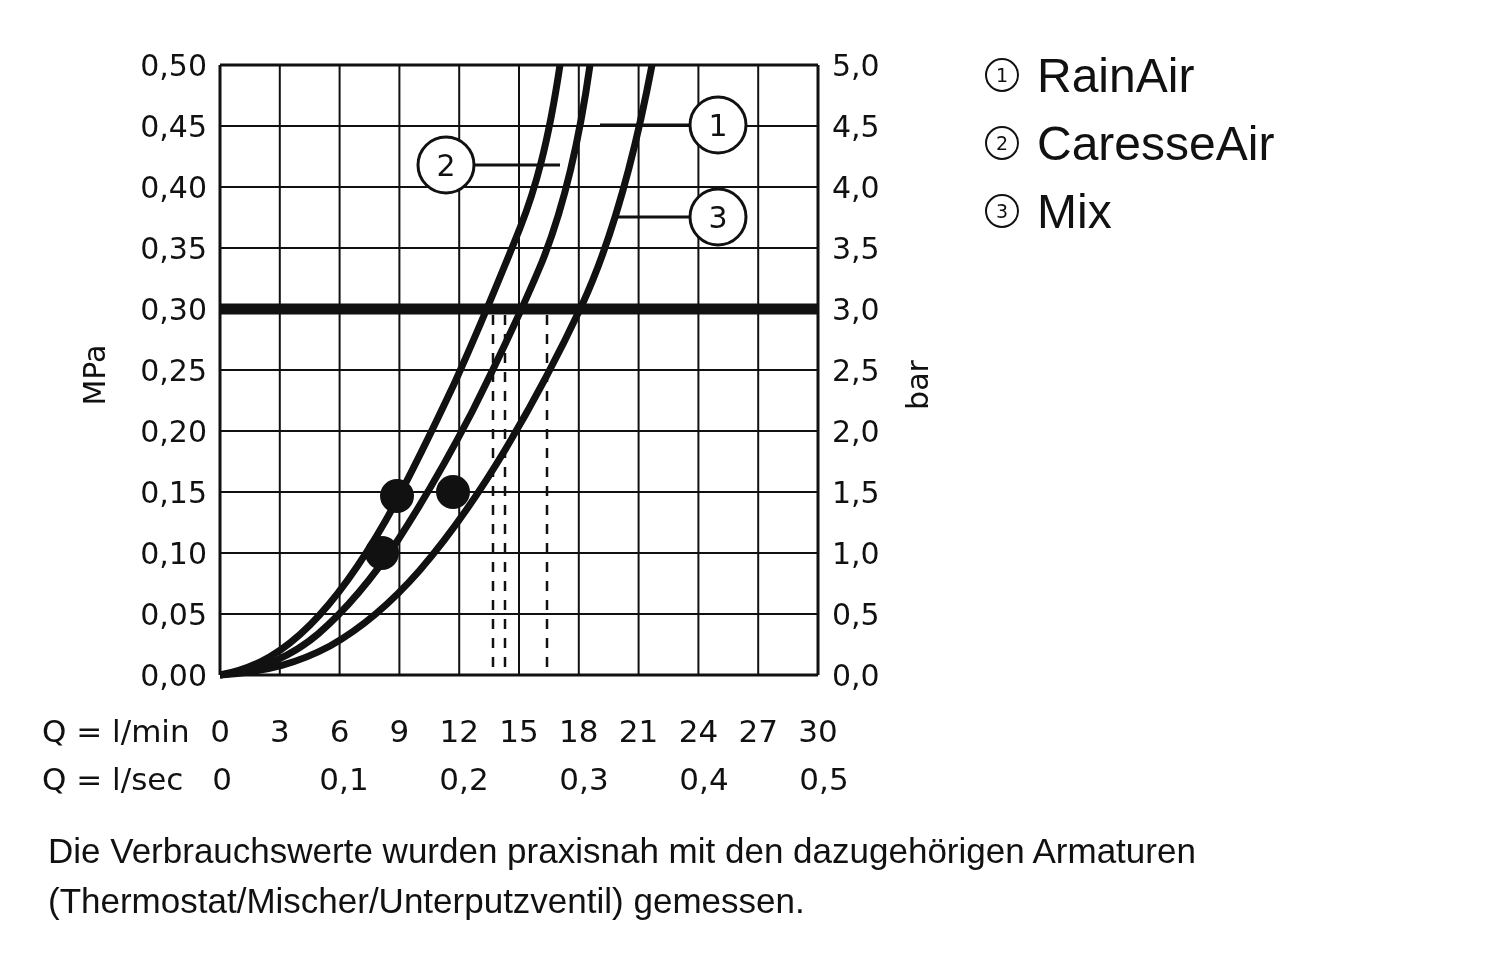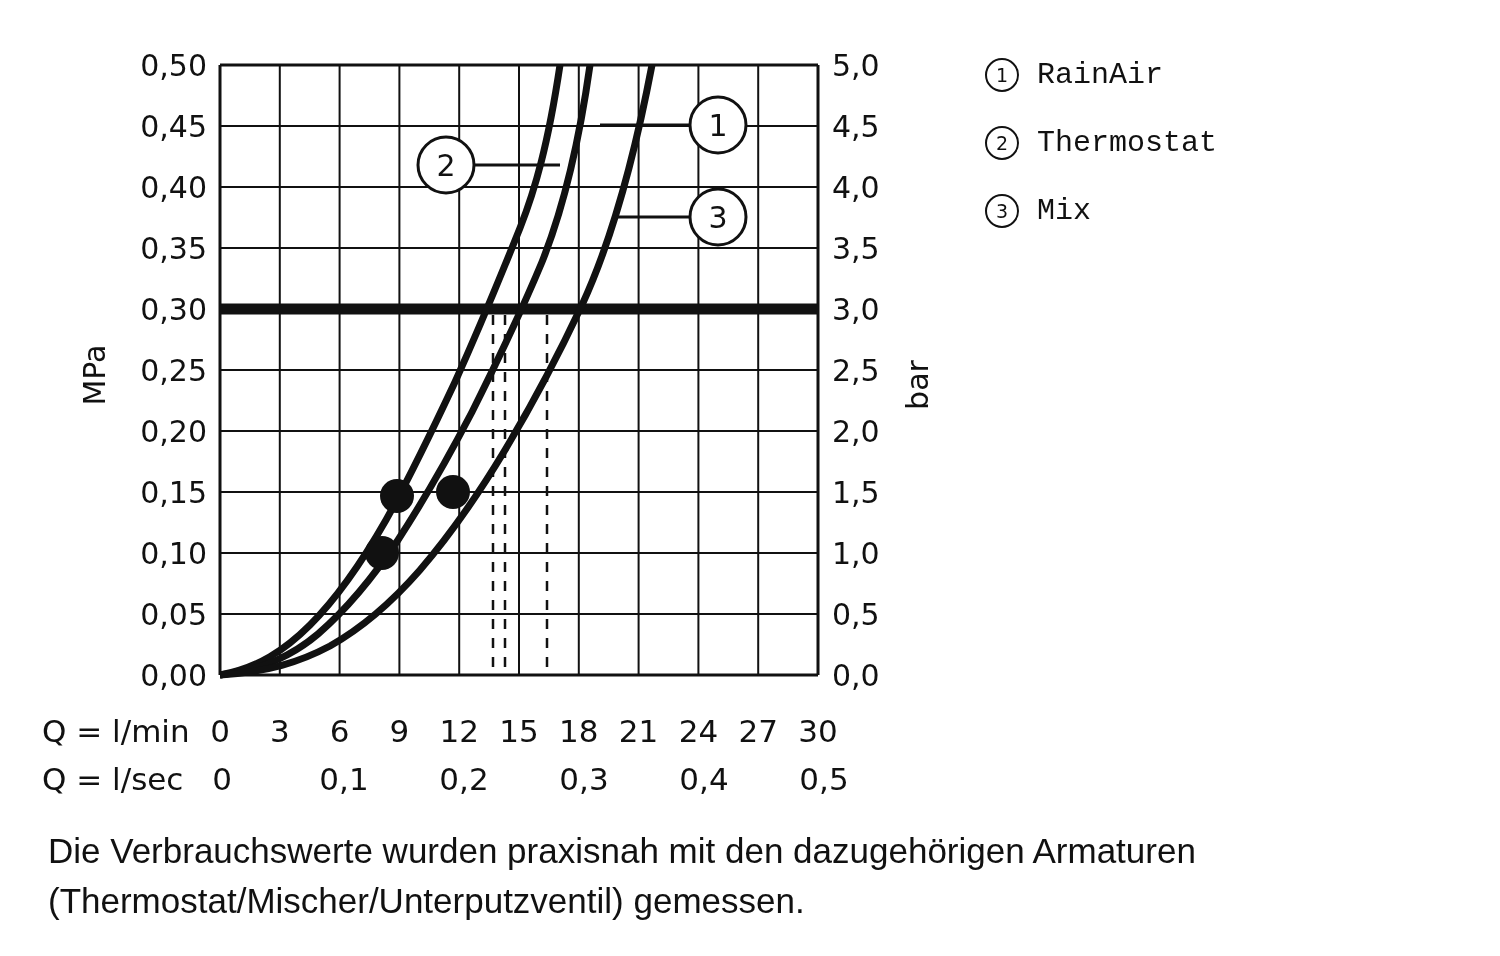--- a/index.html
+++ b/index.html
@@ -73,22 +73,22 @@
     display: flex;
     align-items: center;
     justify-content: center;
     font-family: "DejaVu Sans", sans-serif;
     font-size: 19px;
     line-height: 1;
     margin-right: 18px;
     flex: 0 0 auto;
   }
   .legend-text {
-    font-family: Liberation Mono, monospace;
-    font-size: 30px;
+    font-family: Liberation Sans, sans-serif;
+    font-size: 48px;
     color: #111111;
     white-space: nowrap;
   }
   
   #footnote {
     position: absolute;
     left: 48px;
     top: 826px;
     width: 1340px;
     font-family: Liberation Sans, sans-serif;
@@ -229,21 +229,21 @@
     </svg>
   </div>
 
   <div id="legend">
     <div class="legend-row">
       <span class="legend-marker">1</span>
       <span class="legend-text">RainAir</span>
     </div>
     <div class="legend-row">
       <span class="legend-marker">2</span>
-      <span class="legend-text">Thermostat</span>
+      <span class="legend-text">CaresseAir</span>
     </div>
     <div class="legend-row">
       <span class="legend-marker">3</span>
       <span class="legend-text">Mix</span>
     </div>
   </div>
 
   <div id="footnote">Die Verbrauchswerte wurden praxisnah mit den dazugehörigen Armaturen (Thermostat/Mischer/Unterputzventil) gemessen.</div>
 
 </div>

